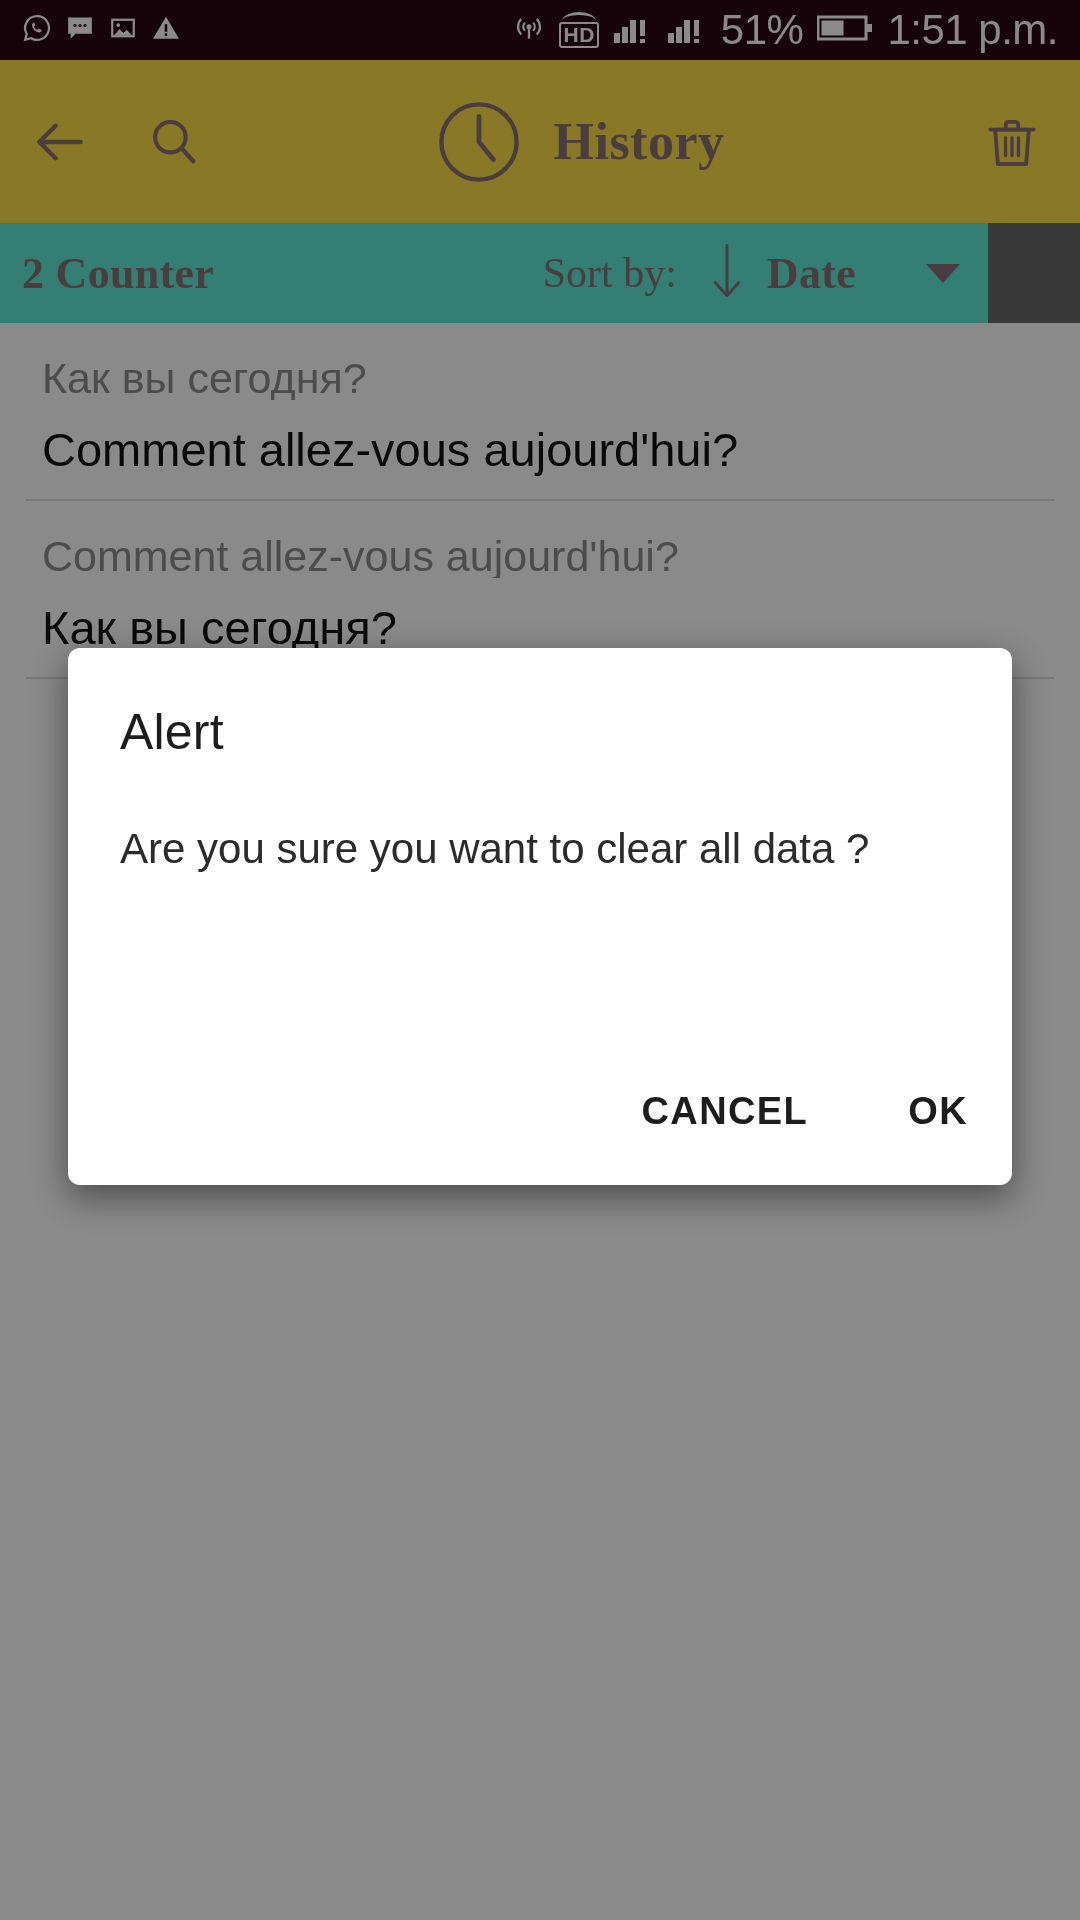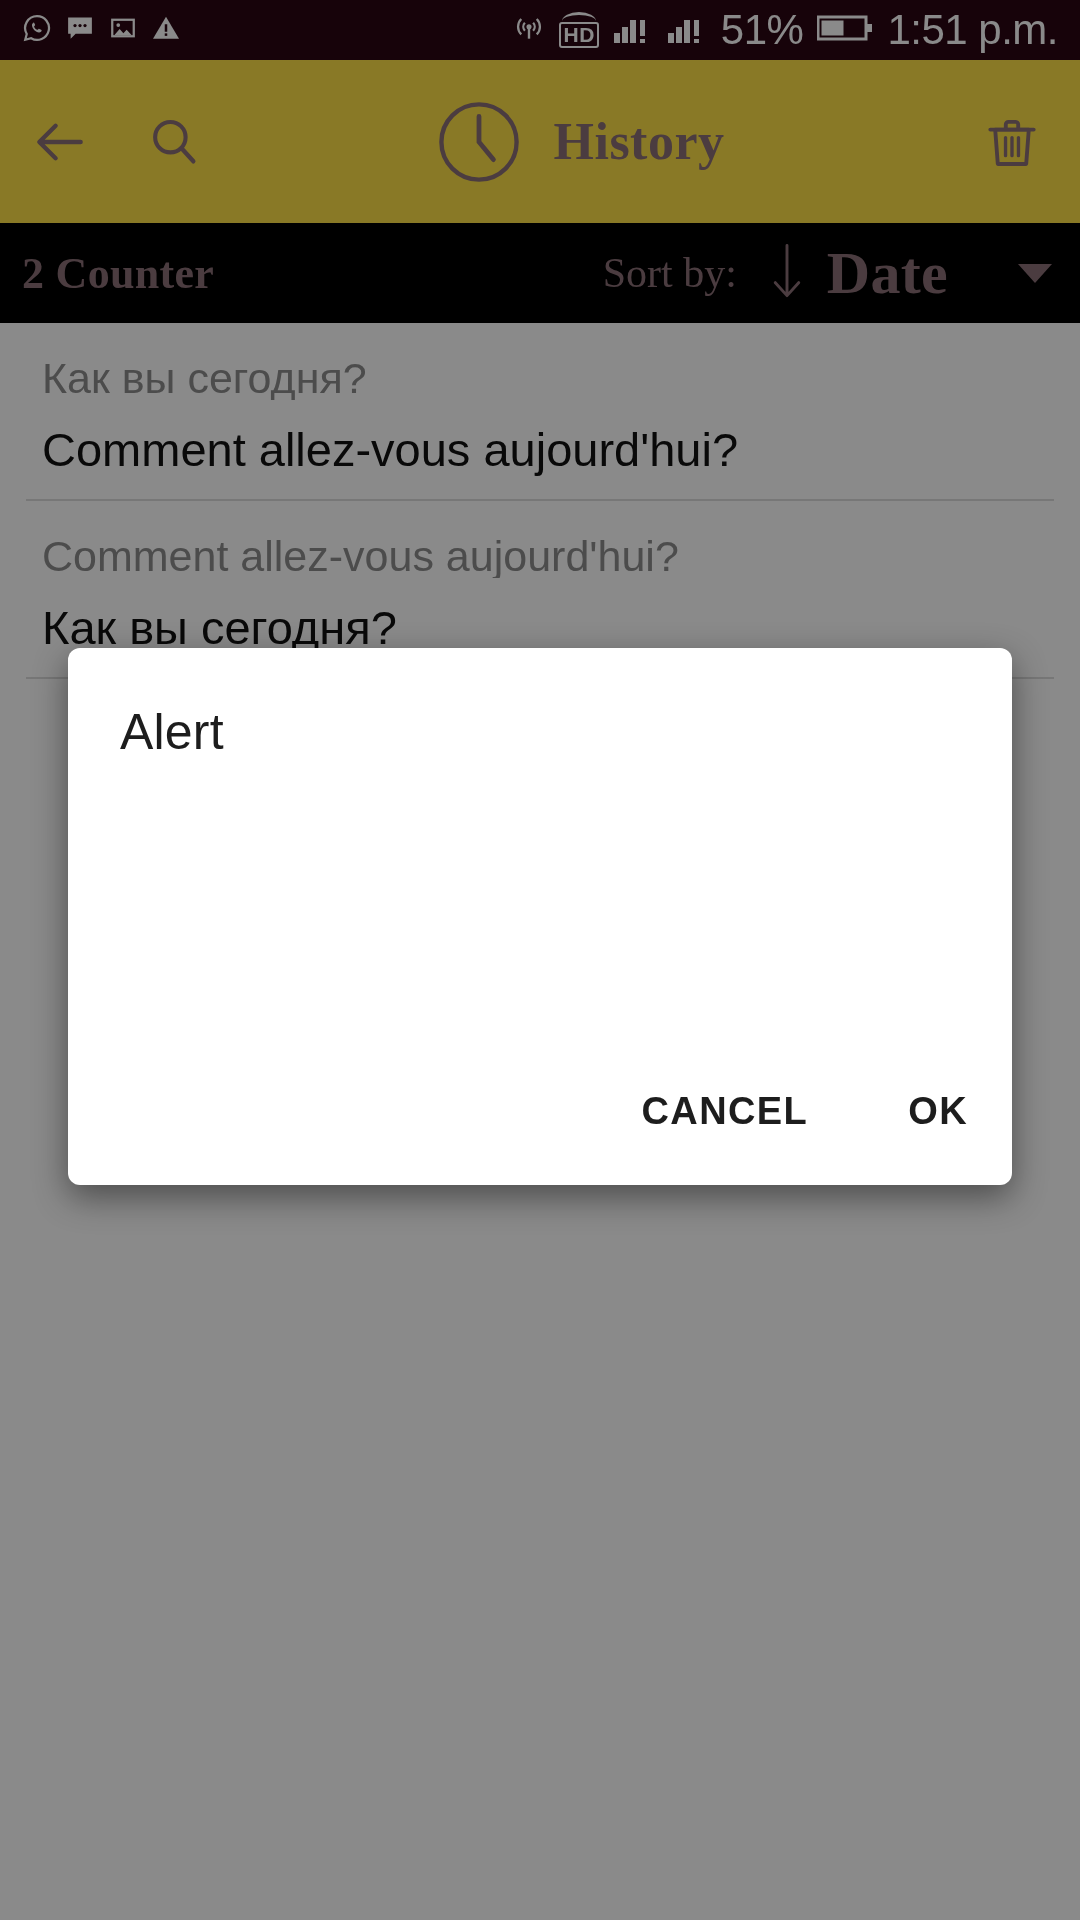--- a/index.html
+++ b/index.html
@@ -47,38 +47,38 @@
   .title-zone { flex:1; display:flex; align-items:center; justify-content:center; gap:26px; margin-left:-30px;}
   .apptitle {
     font-family:"Liberation Serif", serif;
     font-size:52px; font-weight:700; color:#8b7077;
     letter-spacing:0.5px;
   }
   .trash-btn { margin-right:30px; width:76px; height:76px; }
 
   
   .sortbar {
-    position:absolute; top:223px; left:0; width:1080px; height:100px;
-    background:#000000;
+    position:absolute; top:223px; left:0; width:988px; height:100px;
+    background:#5eead4;
     display:flex; align-items:center;
   }
   .counter {
     font-family:"Liberation Serif", serif;
     font-size:44px; font-weight:700; color:#8b7077;
     margin-left:22px; letter-spacing:0.3px;
   }
   .sort-zone { margin-left:auto; display:flex; align-items:center; margin-right:28px;justify-content:center; }
   .sortby {
     font-family:"Liberation Serif", serif;
     font-size:42px; color:#8b7077; font-weight:400;
   }
   .sort-dir { margin:0 18px 0 28px; }
   .sortval {
     font-family:"Liberation Serif", serif;
-    font-size:60px; font-weight:700; color:#8b7077; letter-spacing:0.3px;
+    font-size:44px; font-weight:700; color:#8b7077; letter-spacing:0.3px;
   }
   .caret {
     width:0; height:0; margin-left:70px;
     border-left:17px solid transparent; border-right:17px solid transparent;
     border-top:19px solid #8b7077;
   }
 
   
   .list { position:absolute; top:323px; left:0; width:1080px; bottom:0; background:#fff; }
   .entry { padding:0 42px; }
@@ -258,19 +258,20 @@
       </div>
       <div class="divider"></div>
     </div>
 
   </div>
 
   <div class="scrim"></div>
 
   <div class="dialog">
     <div class="dlg-title">Alert</div>
+    <div class="dlg-msg">Are you sure you want to clear all data ?</div>
     <div class="dlg-actions">
       <button class="dlg-btn">CANCEL</button>
       <button class="dlg-btn">OK</button>
     </div>
   </div>
 
 </div>
 
 </body></html>

